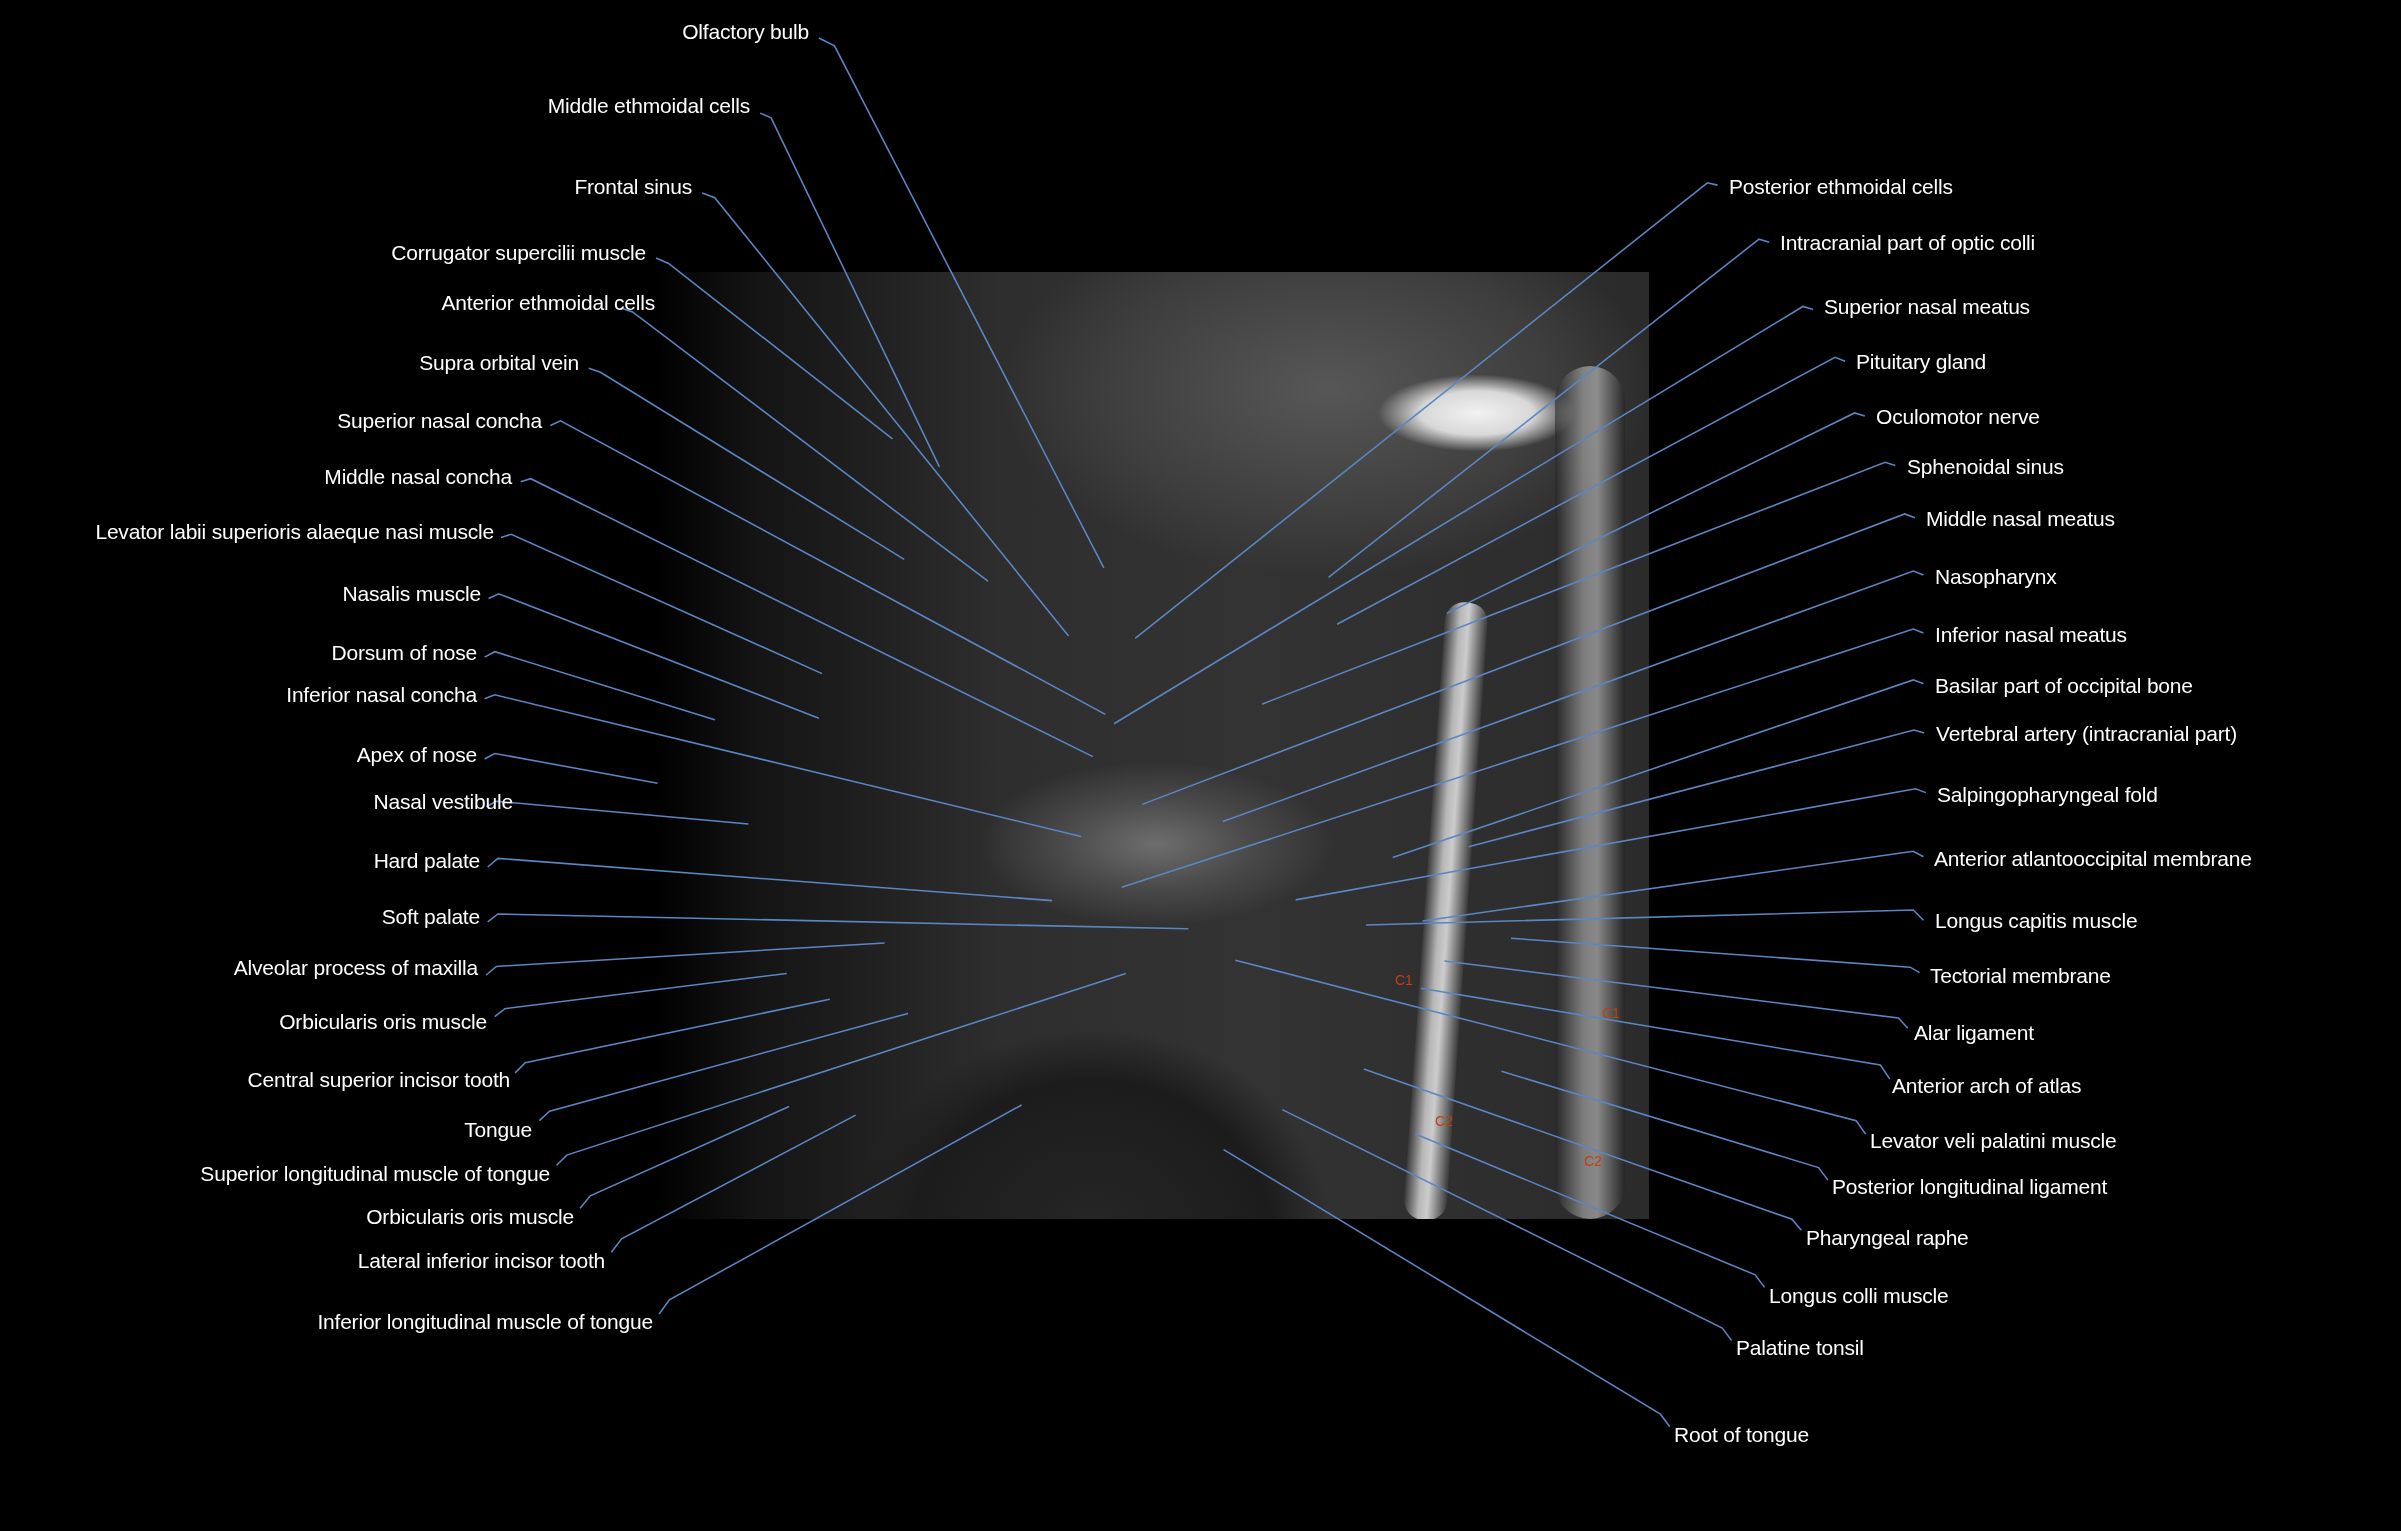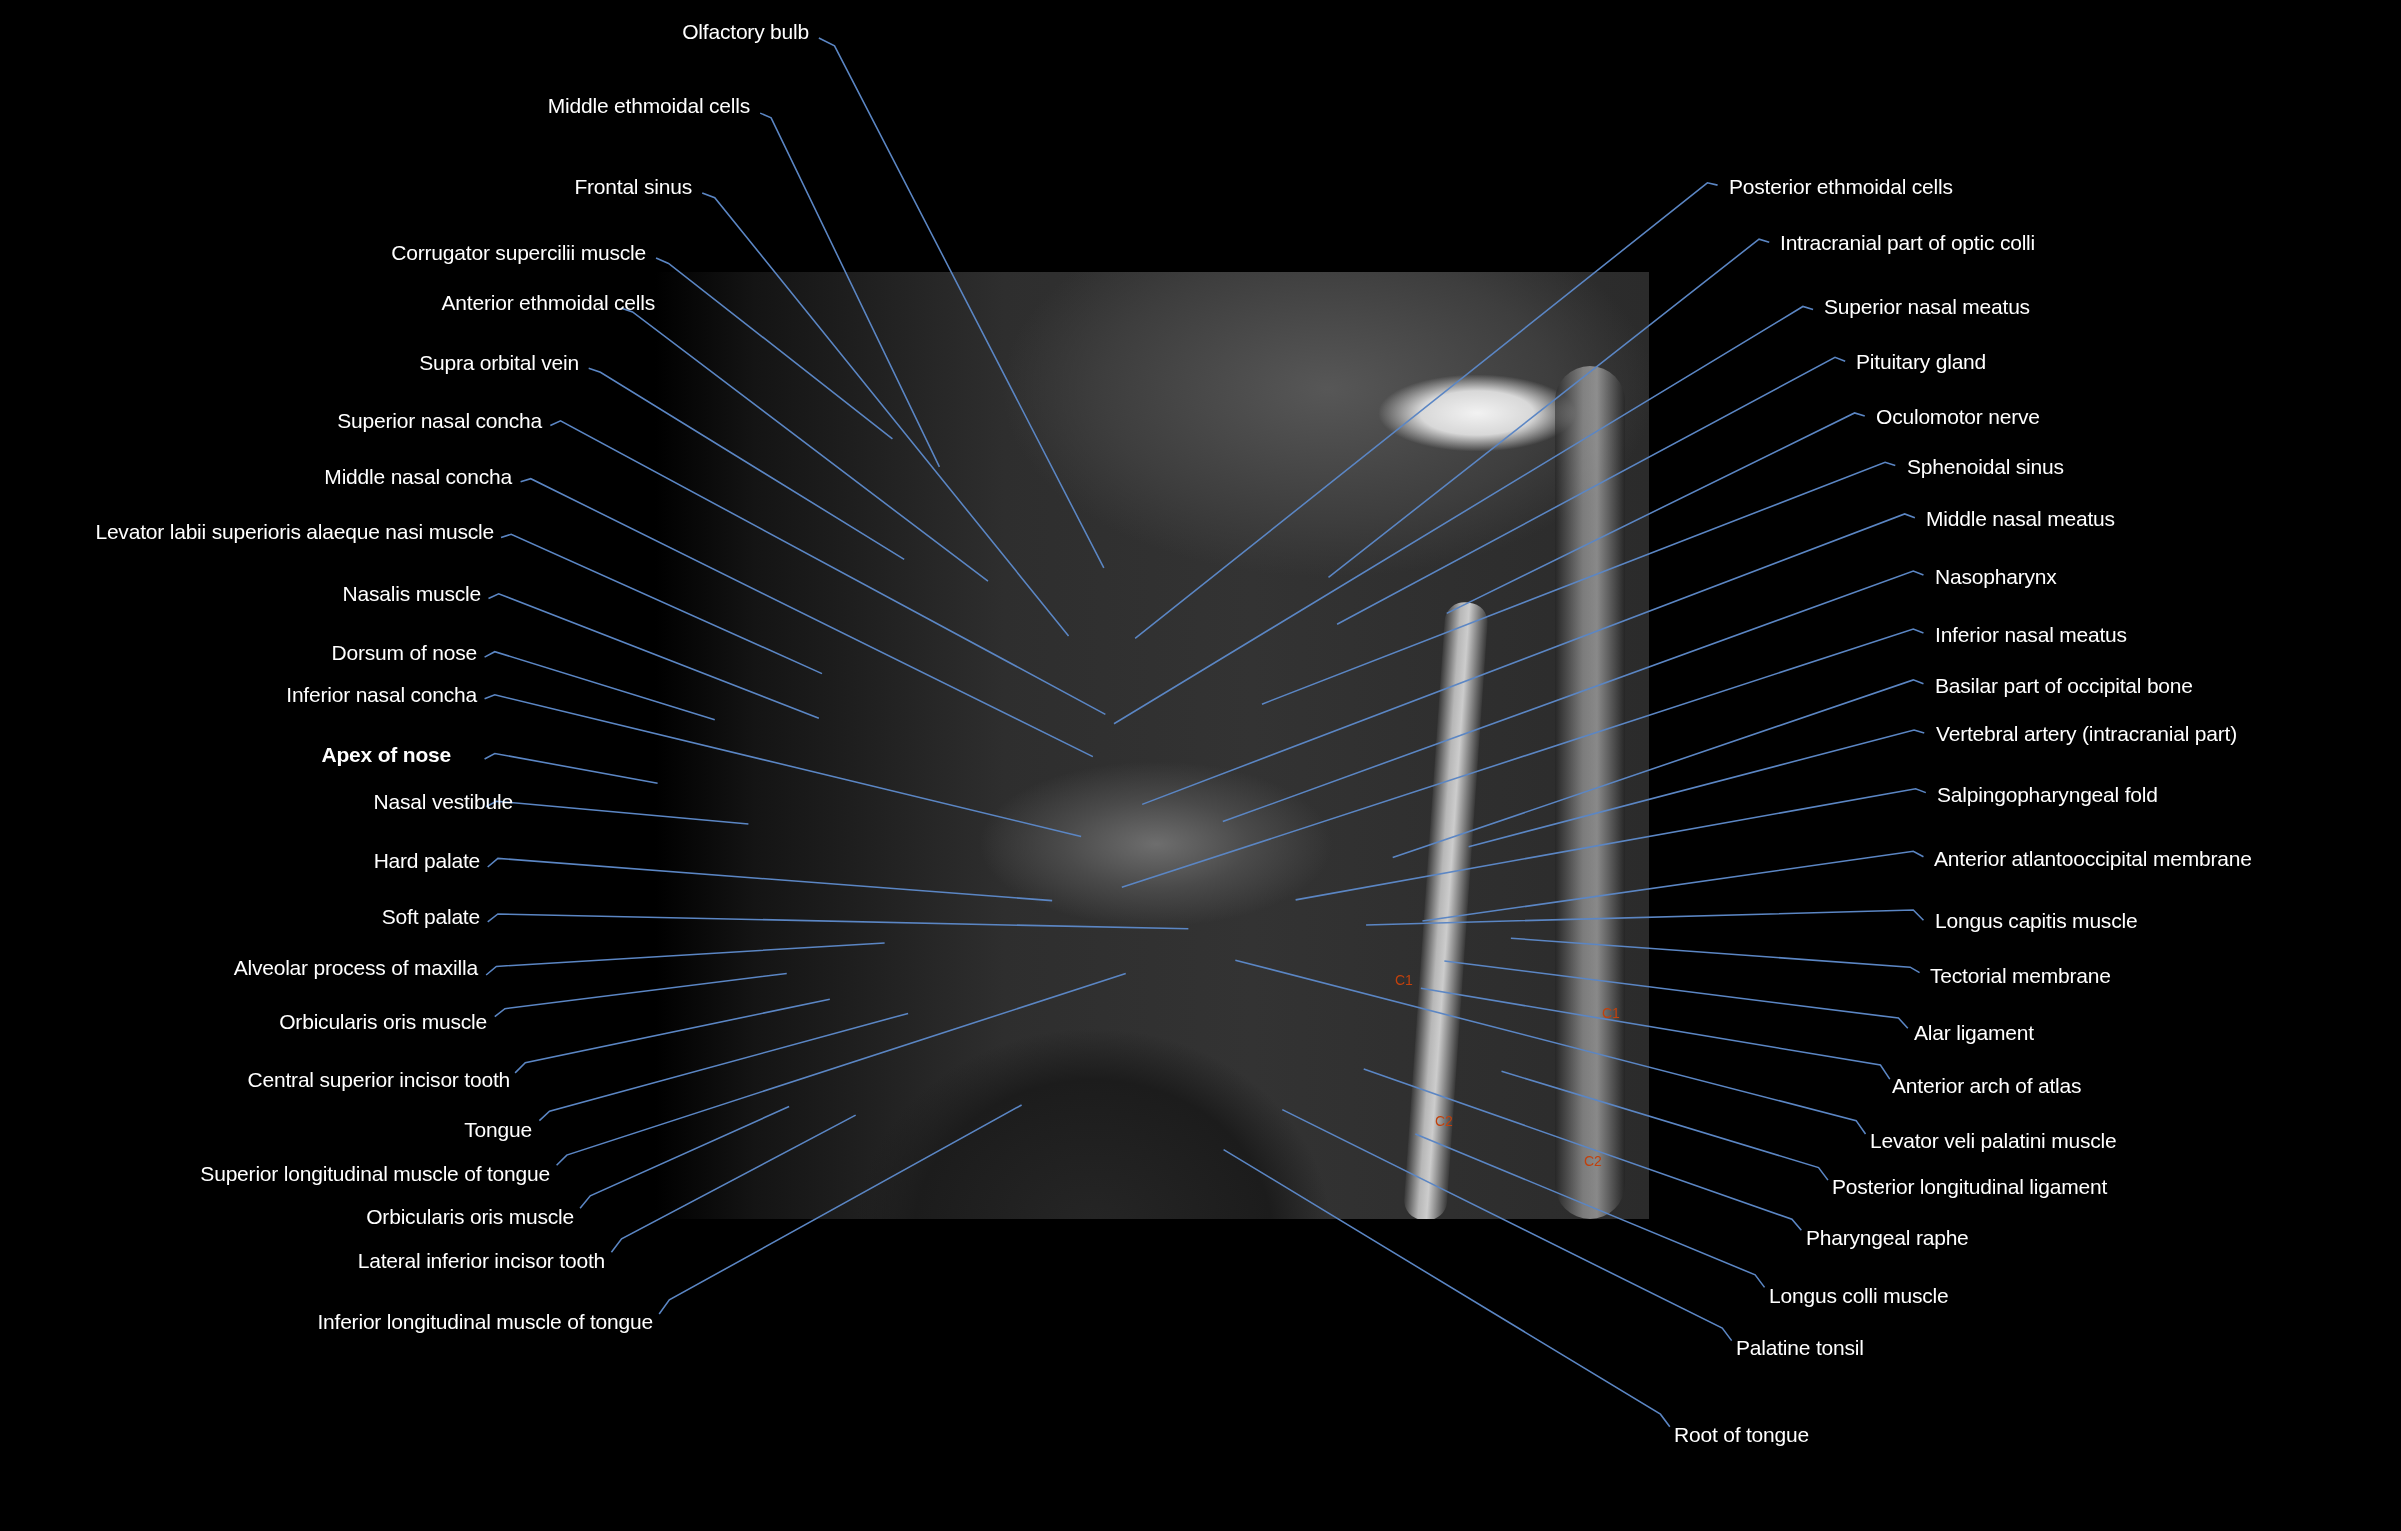--- a/index.html
+++ b/index.html
@@ -93,21 +93,21 @@
       <div class="lbl left" style="left: 692px; top: 173px;">Frontal sinus</div>
       <div class="lbl left" style="left: 646px; top: 239px;">Corrugator supercilii muscle</div>
       <div class="lbl left" style="left: 611px; top: 289px; margin-left: 44px;">Anterior ethmoidal cells</div>
       <div class="lbl left" style="left: 579px; top: 349px;">Supra orbital vein</div>
       <div class="lbl left" style="left: 542px; top: 407px;">Superior nasal concha</div>
       <div class="lbl left" style="left: 512px; top: 463px;">Middle nasal concha</div>
       <div class="lbl left" style="left: 494px; top: 518px;">Levator labii superioris alaeque nasi muscle</div>
       <div class="lbl left" style="left: 481px; top: 580px;">Nasalis muscle</div>
       <div class="lbl left" style="left: 477px; top: 639px;">Dorsum of nose</div>
       <div class="lbl left" style="left: 477px; top: 681px;">Inferior nasal concha</div>
-      <div class="lbl left" style="left: 451px; top: 741px; font-weight: bold;">Apex of nose</div>
+      <div class="lbl left" style="left: 477px; top: 741px;">Apex of nose</div>
       <div class="lbl left" style="left: 478px; top: 788px; margin-left: 35px;">Nasal vestibule</div>
       <div class="lbl left" style="left: 480px; top: 847px;">Hard palate</div>
       <div class="lbl left" style="left: 480px; top: 903px;">Soft palate</div>
       <div class="lbl left" style="left: 478px; top: 954px;">Alveolar process of maxilla</div>
       <div class="lbl left" style="left: 487px; top: 1008px;">Orbicularis oris muscle</div>
       <div class="lbl left" style="left: 510px; top: 1066px;">Central superior incisor tooth</div>
       <div class="lbl left" style="left: 532px; top: 1116px;">Tongue</div>
       <div class="lbl left" style="left: 550px; top: 1160px;">Superior longitudinal muscle of tongue</div>
       <div class="lbl left" style="left: 574px; top: 1203px;">Orbicularis oris muscle</div>
       <div class="lbl left" style="left: 605px; top: 1247px;">Lateral inferior incisor tooth</div>

